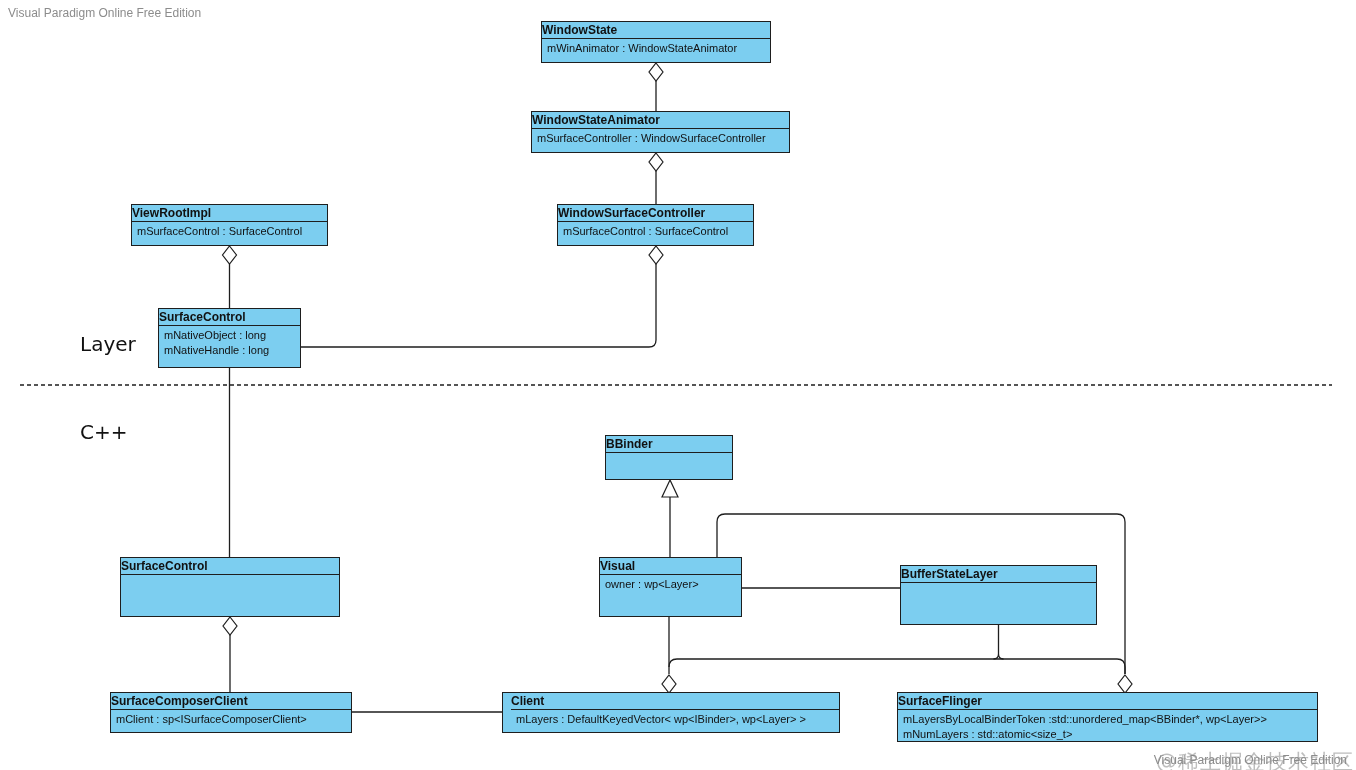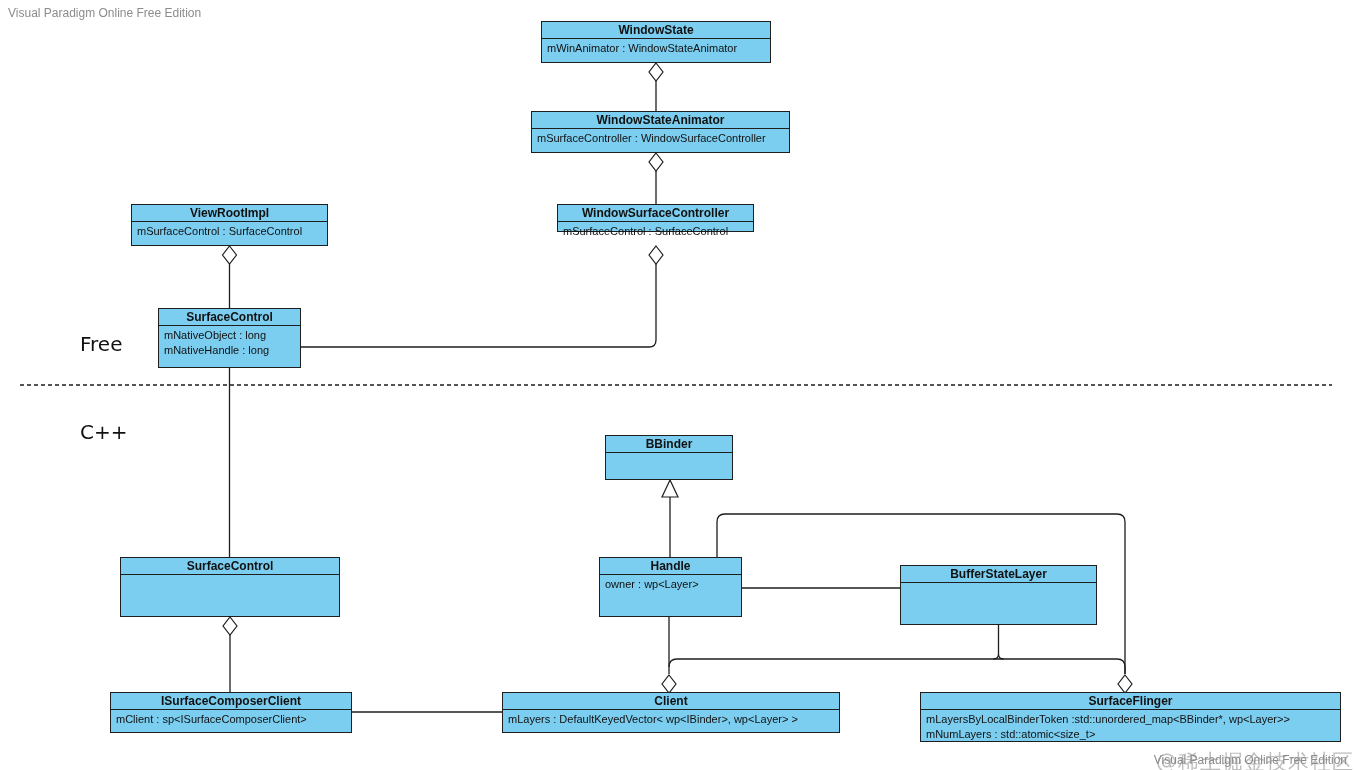--- a/index.html
+++ b/index.html
@@ -22,21 +22,20 @@
   }
   .uml-class{
     position:absolute;
     background:var(--class-fill);
     border:1px solid var(--stroke);
     z-index:2;
   }
   .uml-title{
     height:17px;line-height:16px;
     font-size:12px;font-weight:bold;color:#111;
-    text-align:center;
     border-bottom:1px solid var(--stroke);
     white-space:nowrap;
   }
   .uml-attrs{
     padding:2px 4px 0 5px;
   }
   .attr{
     font-size:11px;line-height:15px;color:#111;
     white-space:nowrap;
   }
@@ -87,21 +86,21 @@
     <polygon points="669,675 676,684 669,693 662,684"></polygon>
     <polygon points="1125,675 1132,684 1125,693 1118,684"></polygon>
     <polygon points="670,480 662,497 678,497"></polygon>
   </g>
 </svg>
 
 <div class="wm wm-top-left">Visual Paradigm Online Free Edition</div>
 <div class="wm wm-bottom-right">Visual Paradigm Online Free Edition</div>
 <div class="wm-community">@稀土掘金技术社区</div>
 
-<div class="region-label" style="left:80px;top:332px;">Free</div>
+<div class="region-label" style="left:80px;top:332px;">Layer</div>
 <div class="region-label" style="left:80px;top:420px;">C++</div>
 
 <div class="uml-class" style="left:541px;top:21px;width:230px;height:42px;">
   <div class="uml-title">WindowState</div>
   <div class="uml-attrs">
     <div class="attr">mWinAnimator : WindowStateAnimator</div>
   </div>
 </div>
 
 <div class="uml-class" style="left:531px;top:111px;width:259px;height:42px;">
@@ -111,21 +110,21 @@
   </div>
 </div>
 
 <div class="uml-class" style="left:131px;top:204px;width:197px;height:42px;">
   <div class="uml-title">ViewRootImpl</div>
   <div class="uml-attrs">
     <div class="attr">mSurfaceControl : SurfaceControl</div>
   </div>
 </div>
 
-<div class="uml-class" style="left:557px;top:204px;width:197px;height:28px;">
+<div class="uml-class" style="left:557px;top:204px;width:197px;height:42px;">
   <div class="uml-title">WindowSurfaceController</div>
   <div class="uml-attrs">
     <div class="attr">mSurfaceControl : SurfaceControl</div>
   </div>
 </div>
 
 <div class="uml-class" style="left:158px;top:308px;width:143px;height:60px;">
   <div class="uml-title">SurfaceControl</div>
   <div class="uml-attrs">
     <div class="attr">mNativeObject : long</div>
@@ -136,44 +135,44 @@
 <div class="uml-class" style="left:605px;top:435px;width:128px;height:45px;">
   <div class="uml-title">BBinder</div>
   <div class="uml-attrs"></div>
 </div>
 
 <div class="uml-class" style="left:120px;top:557px;width:220px;height:60px;">
   <div class="uml-title">SurfaceControl</div>
 </div>
 
 <div class="uml-class" style="left:599px;top:557px;width:143px;height:60px;">
-  <div class="uml-title">Handle</div>
+  <div class="uml-title">Visual</div>
   <div class="uml-attrs">
     <div class="attr">owner : wp&lt;Layer&gt;</div>
   </div>
 </div>
 
 <div class="uml-class" style="left:900px;top:565px;width:197px;height:60px;">
   <div class="uml-title">BufferStateLayer</div>
   <div class="uml-attrs"></div>
 </div>
 
 <div class="uml-class" style="left:110px;top:692px;width:242px;height:41px;">
-  <div class="uml-title">ISurfaceComposerClient</div>
+  <div class="uml-title">SurfaceComposerClient</div>
   <div class="uml-attrs">
     <div class="attr">mClient : sp&lt;ISurfaceComposerClient&gt;</div>
   </div>
 </div>
 
-<div class="uml-class" style="left:502px;top:692px;width:338px;height:41px;">
+<div class="uml-class" style="left:502px;top:692px;width:338px;height:41px;padding-left:8px;">
   <div class="uml-title">Client</div>
   <div class="uml-attrs">
     <div class="attr">mLayers : DefaultKeyedVector&lt; wp&lt;IBinder&gt;, wp&lt;Layer&gt; &gt;</div>
   </div>
 </div>
 
-<div class="uml-class" style="left:920px;top:692px;width:421px;height:50px;">
+<div class="uml-class" style="left:897px;top:692px;width:421px;height:50px;">
   <div class="uml-title">SurfaceFlinger</div>
   <div class="uml-attrs">
     <div class="attr">mLayersByLocalBinderToken :std::unordered_map&lt;BBinder*, wp&lt;Layer&gt;&gt;</div>
     <div class="attr">mNumLayers : std::atomic&lt;size_t&gt;</div>
   </div>
 </div>
 
 </body></html>

